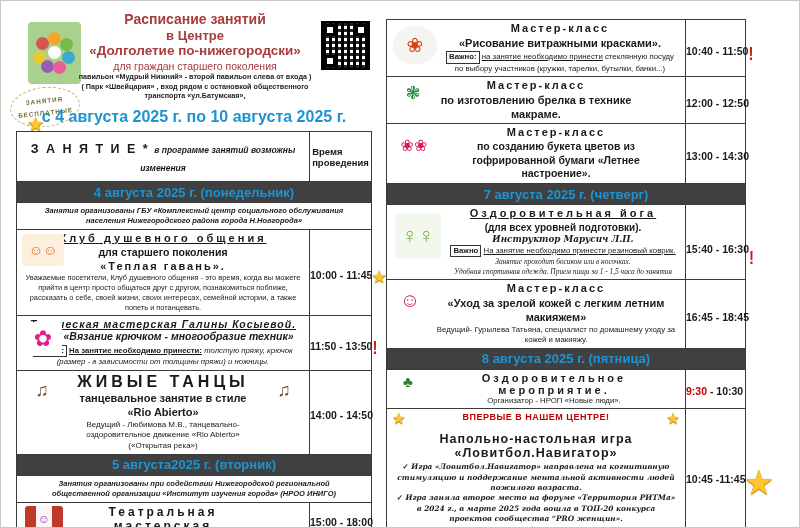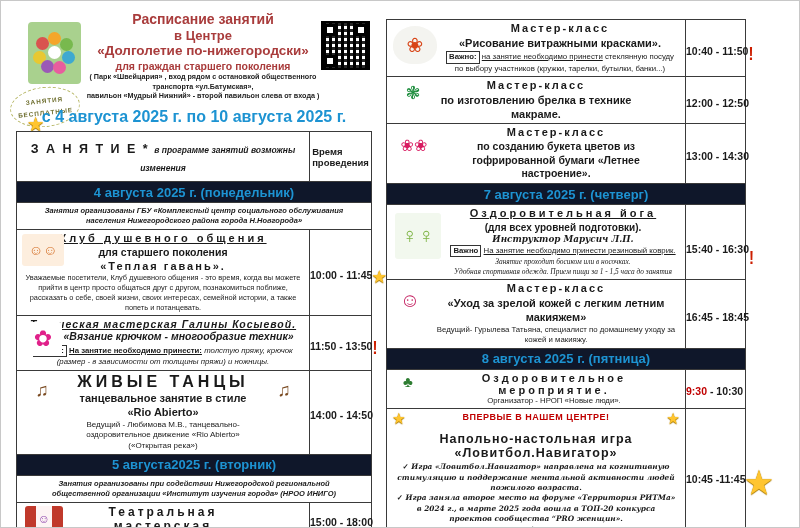--- a/index.html
+++ b/index.html
@@ -6,25 +6,25 @@
   html,body { width:800px; height:528px; }
   body { font-family:"Liberation Sans", sans-serif; background:#fff; color:#1a1a1a; }
   #page { position:relative; width:800px; height:528px; background:#fff; border:1px solid #c8c8c8; overflow:hidden; }
 
   
   .flower-logo { position:absolute; left:27px; top:21px; width:53px; height:62px; background:#a9d18e; border-radius:4px; }
   .flower-logo .petals { position:absolute; left:50%; top:50%; width:13px; height:13px; margin:-7px 0 0 -7px;
     background:#fff; border-radius:50%;
     box-shadow: 0 -14px 0 #f4a62a, 12px -8px 0 #78b94e, 14px 5px 0 #3fa9d0, 5px 15px 0 #e85d9e,
                 -7px 14px 0 #9b59b6, -15px 5px 0 #e8c832, -12px -9px 0 #d9534f; }
-  .titles { position:absolute; left:84px; top:10px; width:236px; text-align:center; line-height:1.18; }
+  .titles { position:absolute; left:76px; top:10px; width:236px; text-align:center; line-height:1.18; }
   .t-red1 { color:#a93c3c; font-weight:bold; font-size:14px; }
   .t-red2 { color:#a93c3c; font-weight:bold; font-size:13px; }
   .t-red3 { color:#a93c3c; font-weight:bold; font-size:13.5px; }
-  .t-red4 { color:#a93c3c; font-weight:bold; font-size:10.5px; margin-top:1px; }
+  .t-red4 { color:#a93c3c; font-weight:normal; font-size:10.5px; margin-top:1px; }
   .loc { font-size:7.2px; font-weight:bold; color:#222; line-height:1.3; }
   .qr { position:absolute; left:320px; top:20px; width:49px; height:49px; border:2px solid #000; background:
     repeating-linear-gradient(0deg, rgba(0,0,0,.85) 0 3px, transparent 3px 6px),
     repeating-linear-gradient(90deg, #000 0 3px, #fff 3px 6px); }
   .qr span { position:absolute; width:12px; height:12px; border:3px solid #000; background:#fff; }
   .qr .c1 { left:1px; top:1px; } .qr .c2 { right:1px; top:1px; } .qr .c3 { left:1px; bottom:1px; }
   .badge-oval { position:absolute; left:9px; top:86px; width:70px; height:40px; border:1.5px dashed #b9b96a;
     border-radius:50%; display:flex; flex-direction:column; align-items:center; justify-content:center;
     transform:rotate(-6deg); color:#6e6e2e; font-weight:bold; font-size:6.3px; letter-spacing:1px; line-height:1.9; }
   .week { position:absolute; left:15px; top:107px; width:356px; text-align:center;
@@ -52,21 +52,21 @@
   .tbl { position:absolute; border:1px solid #3a3a3a; background:#fff; }
   .tbl-left  { left:15px; top:130px; width:356px; }
   .tbl-right { left:385px; top:18px; width:360px; }
   .row { display:flex; border-top:1px solid #3a3a3a; position:relative; }
   .tbl .row:first-child, .tbl .dayband:first-child { border-top:none; }
   .main { flex:1; text-align:center; position:relative; padding:2px 4px; }
   .pad-ic { padding-left:50px; padding-right:50px; }
   .timec { width:62px; border-left:1px solid #3a3a3a; display:flex; flex-direction:row; align-items:center;
            padding-top:5px; font-weight:bold; font-size:10.5px; white-space:nowrap; }
   .tbl-right .timec { width:60px; }
-  .dayband { background:#0f172a; color:#1d93d2; font-weight:bold; font-size:13px; text-align:center;
+  .dayband { background:#404040; color:#1d93d2; font-weight:bold; font-size:13px; text-align:center;
              padding:2.5px 0; border-top:1px solid #3a3a3a; position:relative; }
   .orgrow { font-style:italic; font-weight:bold; font-size:7.5px; text-align:center;
             padding:3px 14px; border-top:1px solid #3a3a3a; line-height:1.35; }
   .at-ls   { font-weight:bold; font-size:11px; letter-spacing:3px; line-height:1.25;text-decoration:underline; }
   .at-ls2  { font-weight:bold; font-size:11px; letter-spacing:2px; line-height:1.25; }
   .at-b    { font-weight:bold; font-size:10.5px; line-height:1.3; }
   .small   { font-size:7.4px; line-height:1.35; }
   .impline { font-size:7.8px; line-height:1.35; margin-top:1px; }
   .impbox  { display:inline-block; border:1px solid #333; padding:0 2px; font-weight:bold; font-size:7.8px; }
   .u  { text-decoration:underline; }
@@ -91,22 +91,22 @@
 
   <div class="flower-logo">
       <span class="petals"></span>
     </div>
 
   <div class="titles">
     <div class="t-red1">Расписание занятий</div>
     <div class="t-red2">в Центре</div>
     <div class="t-red3">«Долголетие по-нижегородски»</div>
     <div class="t-red4">для граждан старшего поколения</div>
+    <div class="loc">павильон «Мудрый Нижний»  -   второй павильон слева от входа )</div>
     <div class="loc">( Парк «Швейцария» , вход рядом с  остановкой общественного  транспорта «ул.Батумская»,</div>
-    <div class="loc">павильон «Мудрый Нижний»  -   второй павильон слева от входа )</div>
   </div>
 
   <div class="qr">
       <span class="c1"></span>
       <span class="c2"></span>
       <span class="c3"></span>
     </div>
 
   <div class="badge-oval">
     <span>ЗАНЯТИЯ</span>

